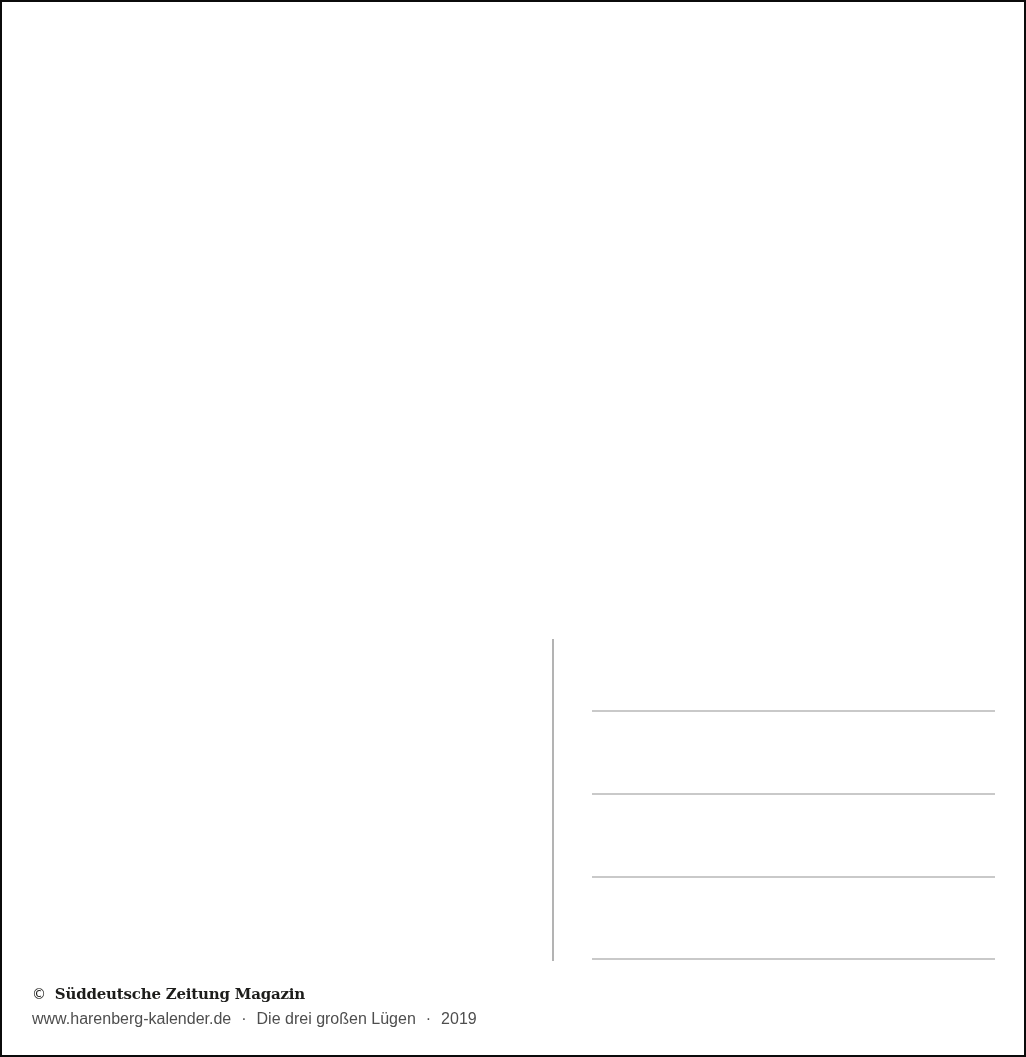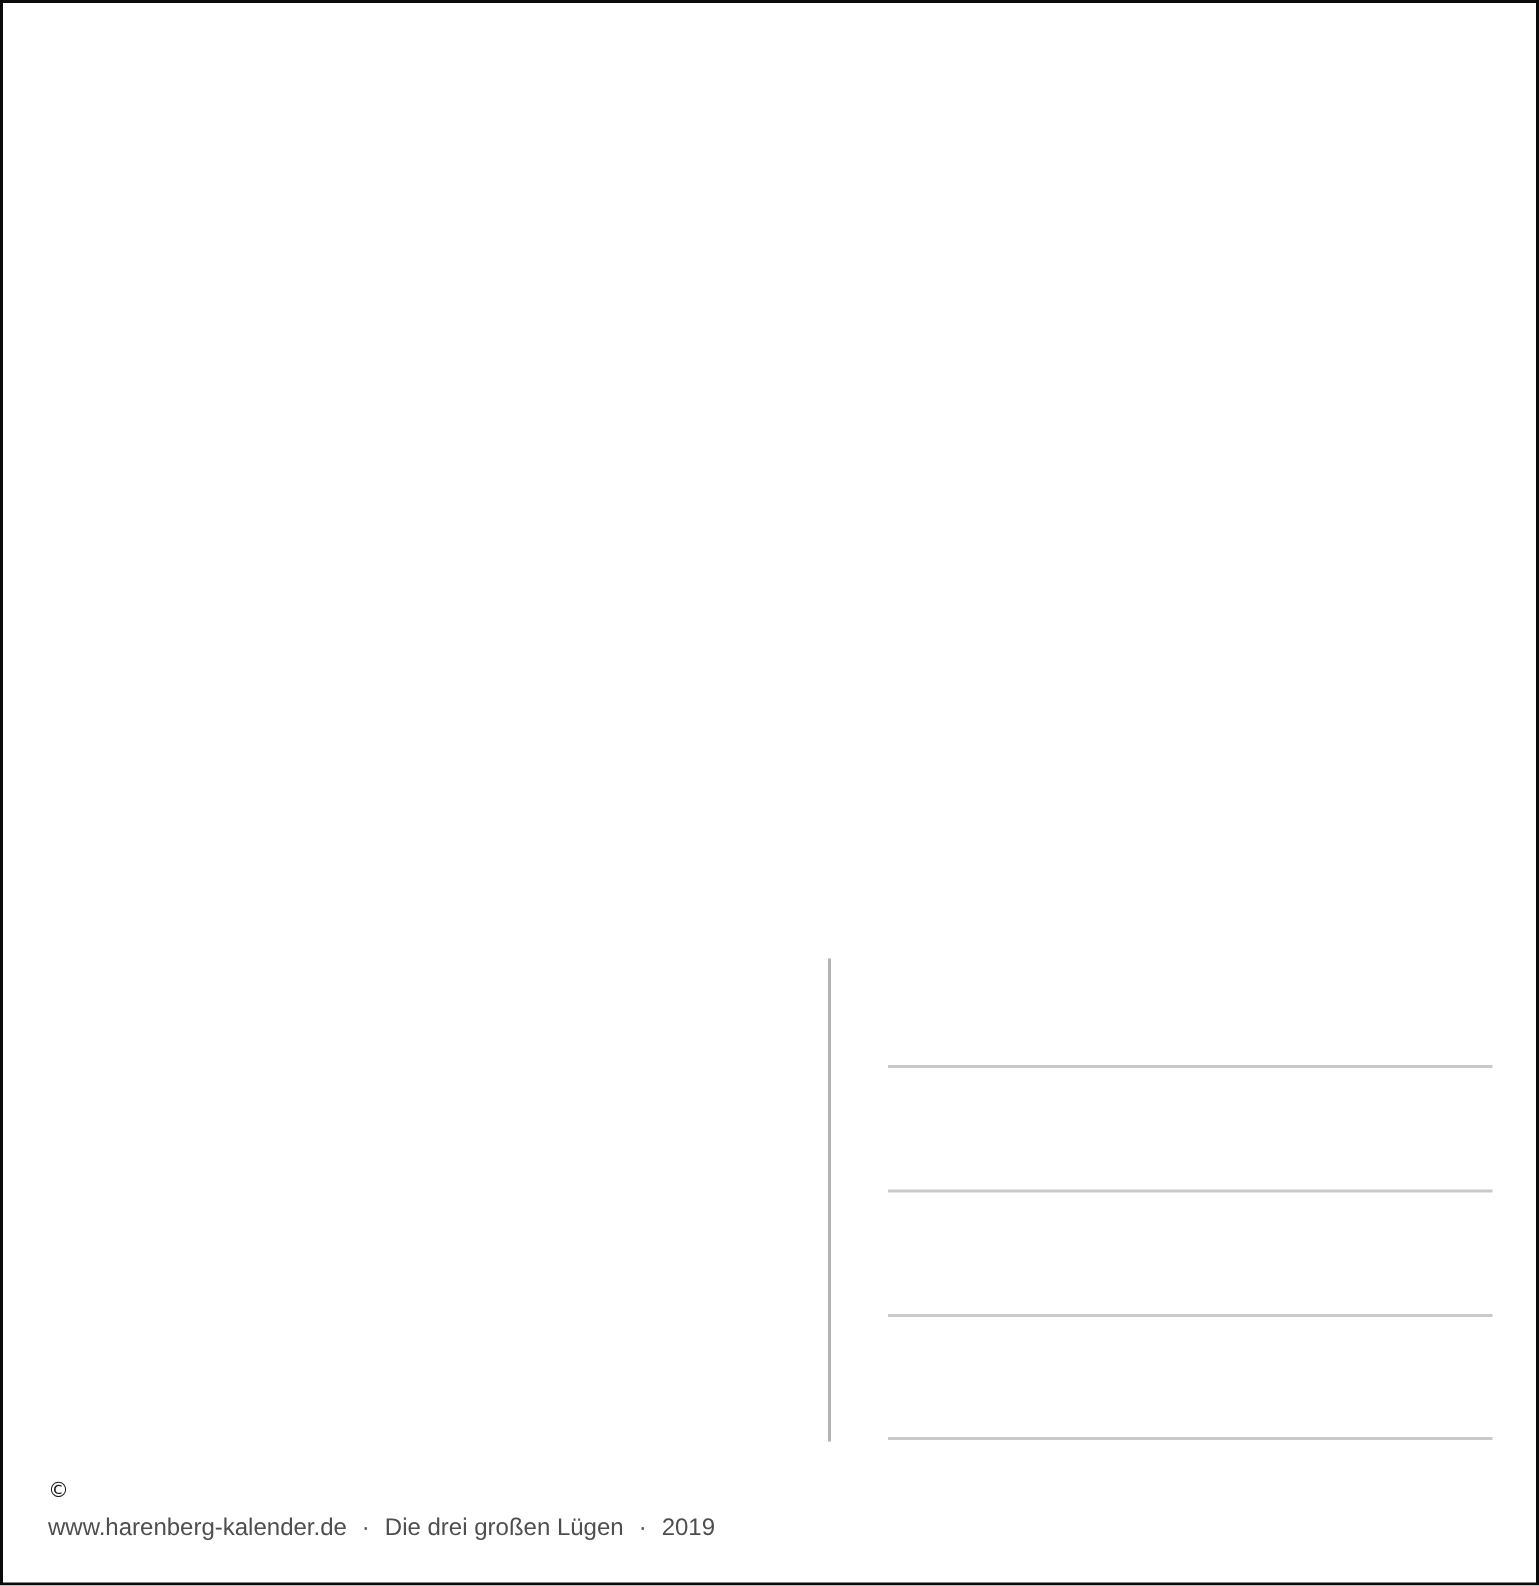--- a/index.html
+++ b/index.html
@@ -79,20 +79,21 @@
   <div class="divider-vertical"></div>
 
   <div class="address-line l1"></div>
   <div class="address-line l2"></div>
   <div class="address-line l3"></div>
   <div class="address-line l4"></div>
 
   <div class="footer">
     <div class="copyright-line">
       <span class="copyright-symbol">©</span>
+      <span>Süddeutsche Zeitung Magazin</span>
     </div>
     <div class="info-line">
       <span>www.harenberg-kalender.de</span>
       <span class="separator-dot">·</span>
       <span>Die drei großen Lügen</span>
       <span class="separator-dot">·</span>
       <span>2019</span>
     </div>
   </div>
 

